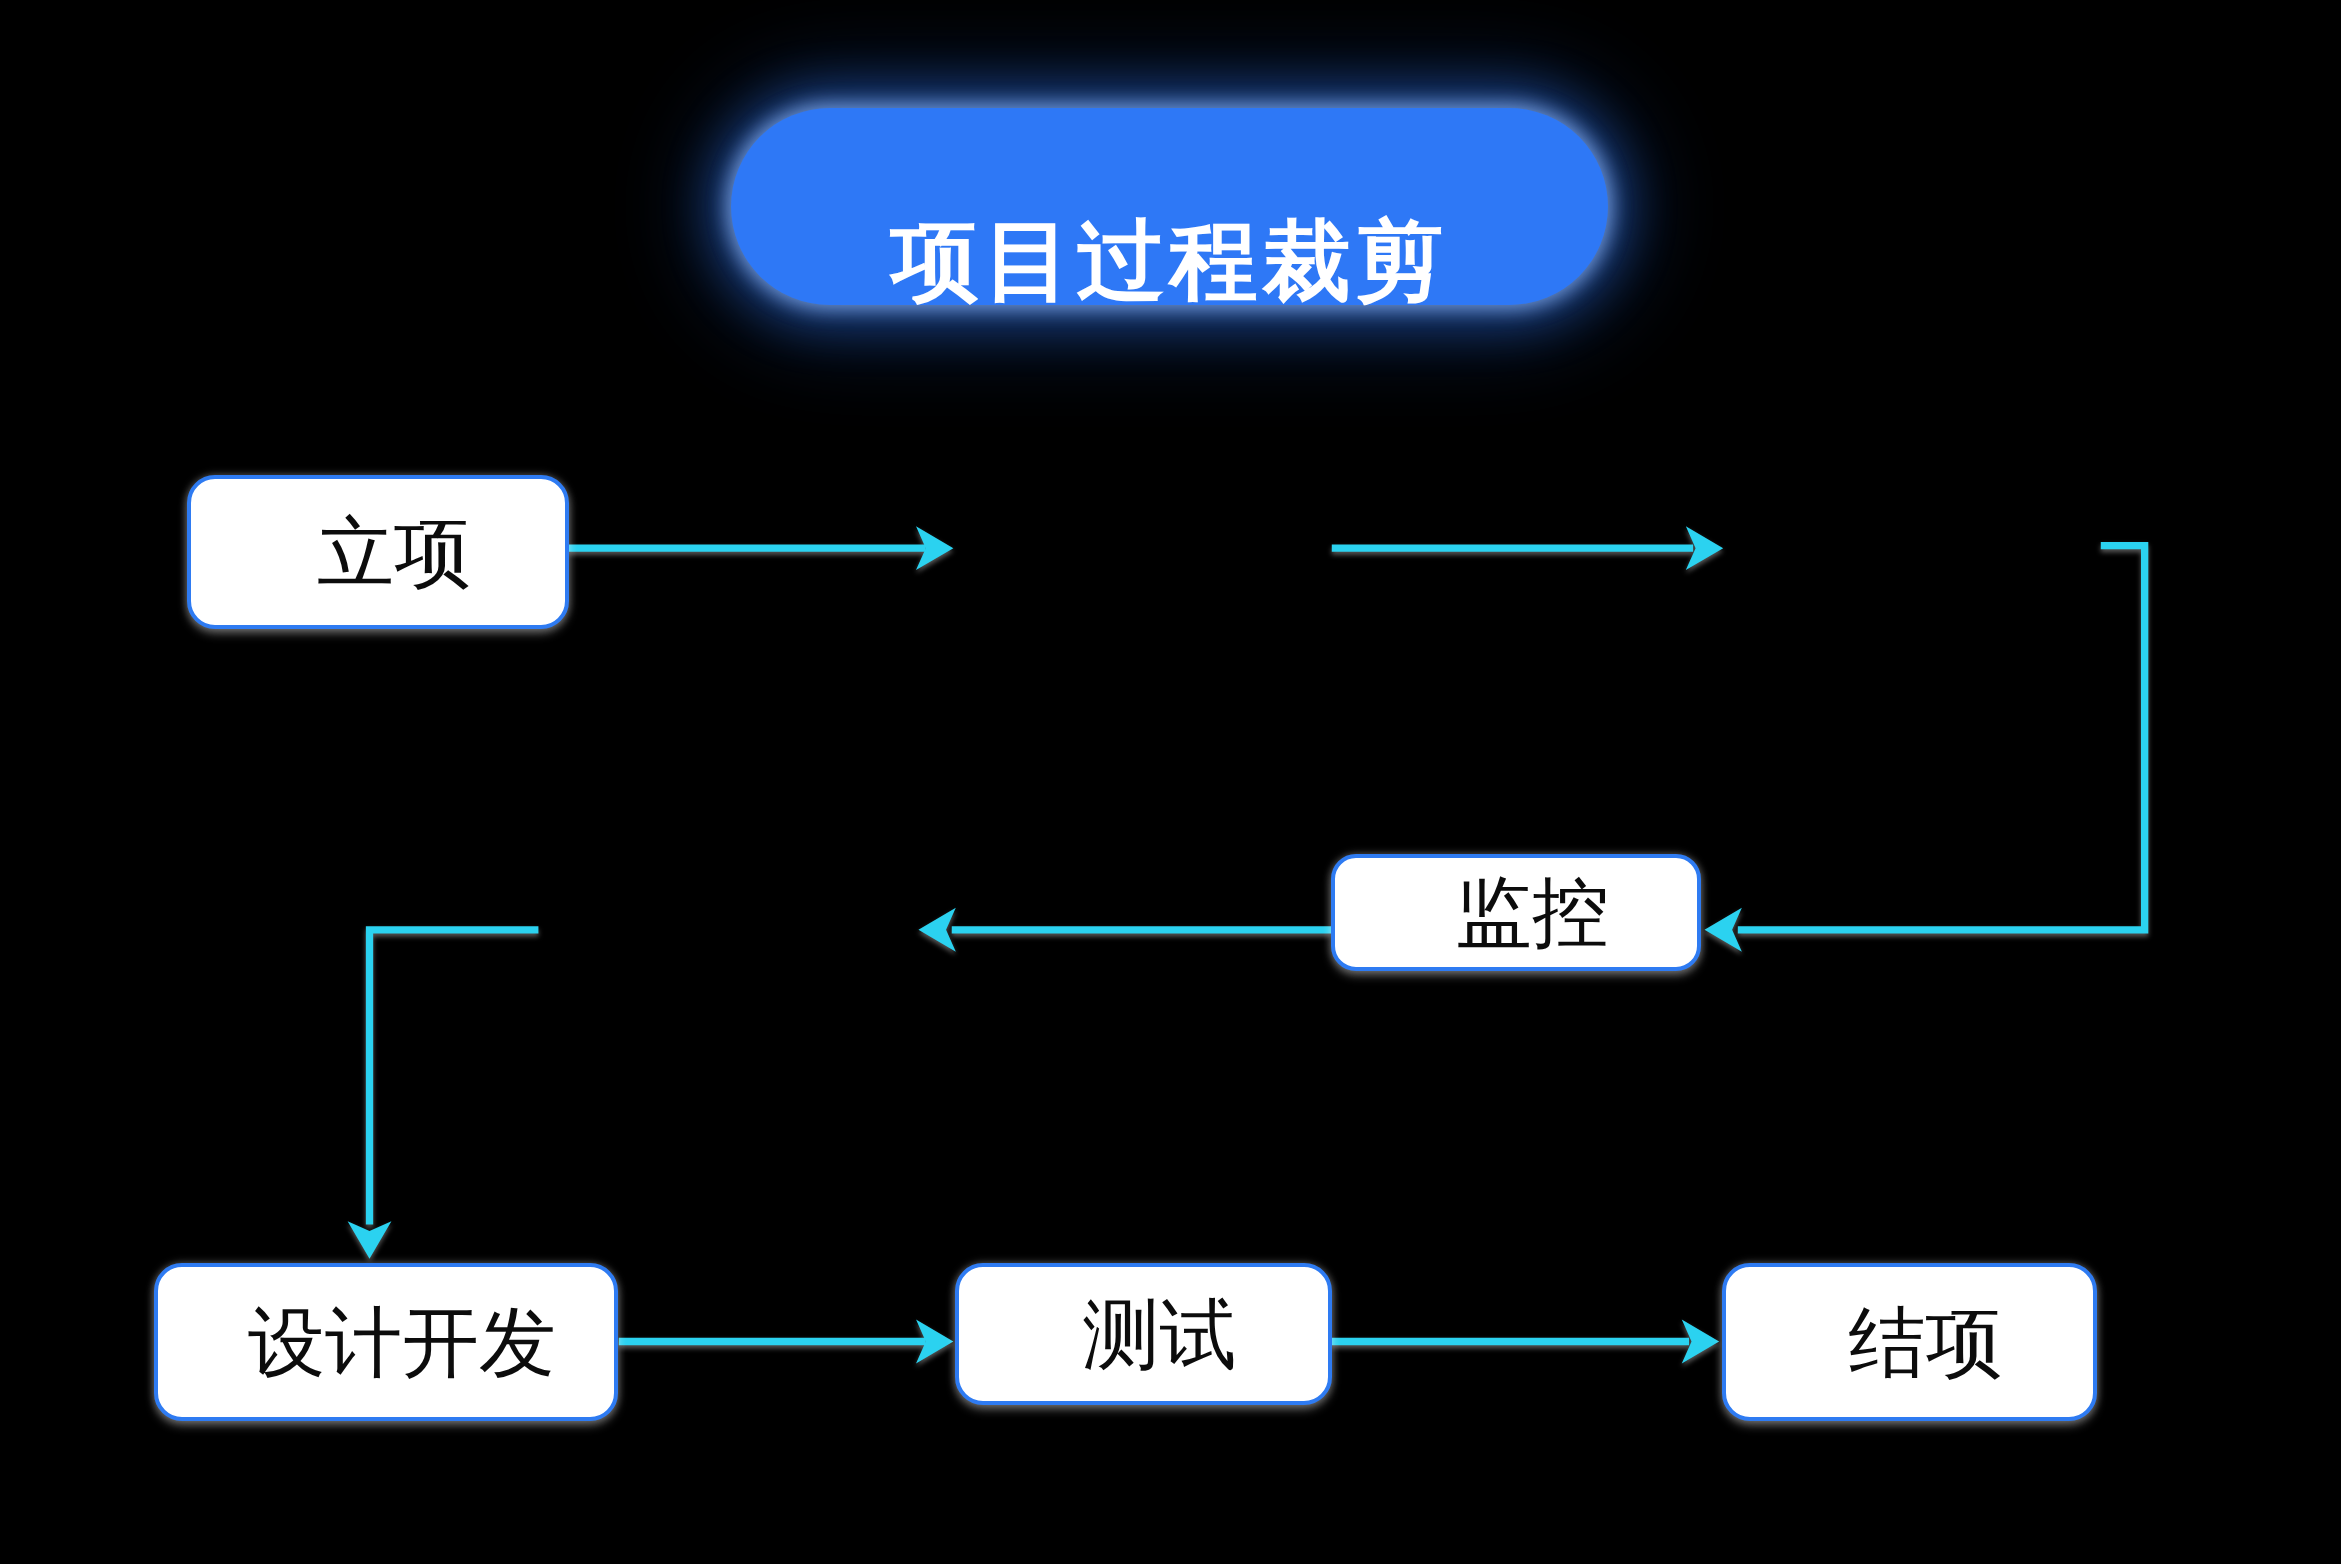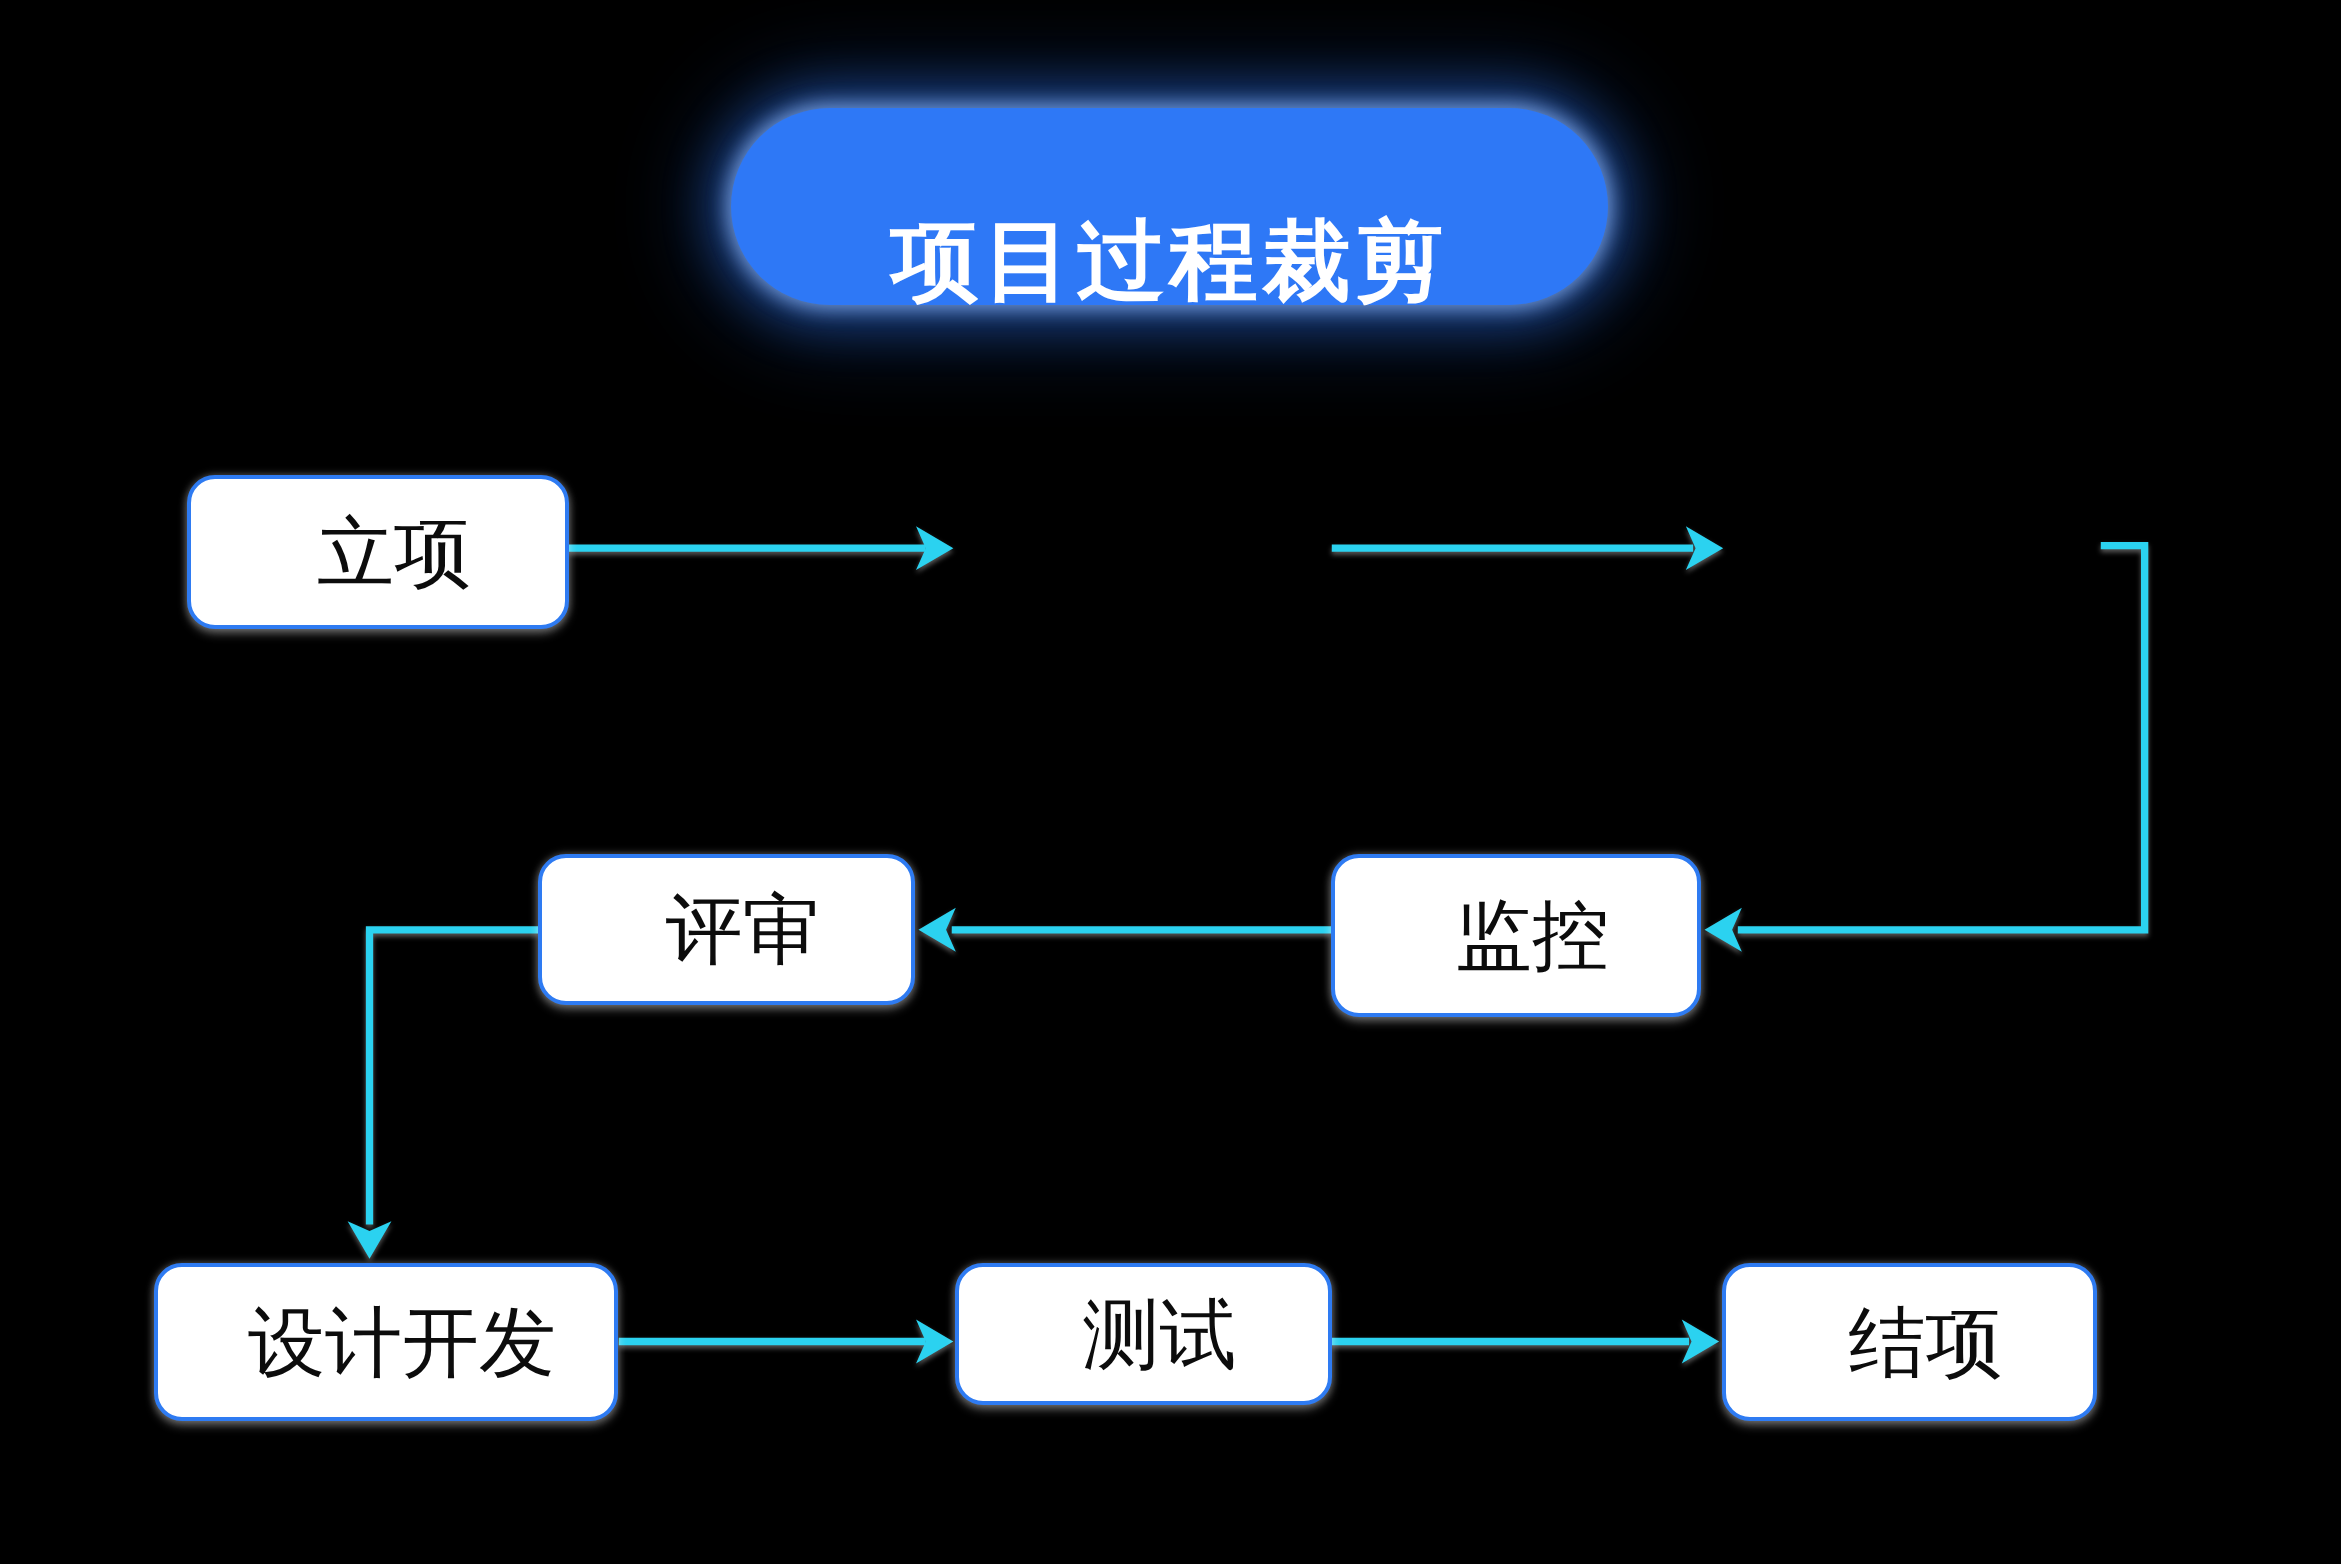--- a/index.html
+++ b/index.html
@@ -59,21 +59,21 @@
     font-size: 77px;
     font-weight: normal;
     line-height: 1;
     white-space: nowrap;
   }
   
   .n-lixiang   { left: 187px;  top: 475px;  width: 382px; height: 154px; }
   .n-gusuan    { left: 955px; top: 475px;  width: 377px; height: 154px; }
   .n-guihua    { left: 1726px; top: 475px;  width: 375px; height: 154px; }
   .n-pingshen  { left: 538px;  top: 854px; width: 377px; height: 151px; }
-  .n-jiankong  { left: 1331px; top: 854px; width: 370px; height: 163px; }
+  .n-jiankong  { left: 1331px; top: 854px; width: 370px; height: 117px; border-radius: 25px; }
   .n-sheji     { left: 154px;  top: 1263px; width: 464px; height: 158px; }
   .n-ceshi     { left: 955px; top: 1263px; width: 377px; height: 142px; }
   .n-jiexiang  { left: 1722px; top: 1263px; width: 375px; height: 158px; }
 
   svg.connectors {
     position: absolute;
     left: 0;
     top: 0;
     filter: drop-shadow(0 3.2px 2.4px rgba(255, 255, 255, 0.35));
   }
@@ -116,23 +116,20 @@
     <polygon class="head" points="2117,1652 2071,1625 2083,1652 2071,1679"></polygon>
   </svg>
 
   <div class="title-pill">
     <span class="title-text">项目过程裁剪</span>
   </div>
 
   <div class="node n-lixiang">
     <span class="node-text">立项</span>
   </div>
-  <div class="node n-pingshen">
-    <span class="node-text">评审</span>
-  </div>
   <div class="node n-jiankong">
     <span class="node-text">监控</span>
   </div>
   <div class="node n-sheji">
     <span class="node-text">设计开发</span>
   </div>
   <div class="node n-ceshi">
     <span class="node-text">测试</span>
   </div>
   <div class="node n-jiexiang">

